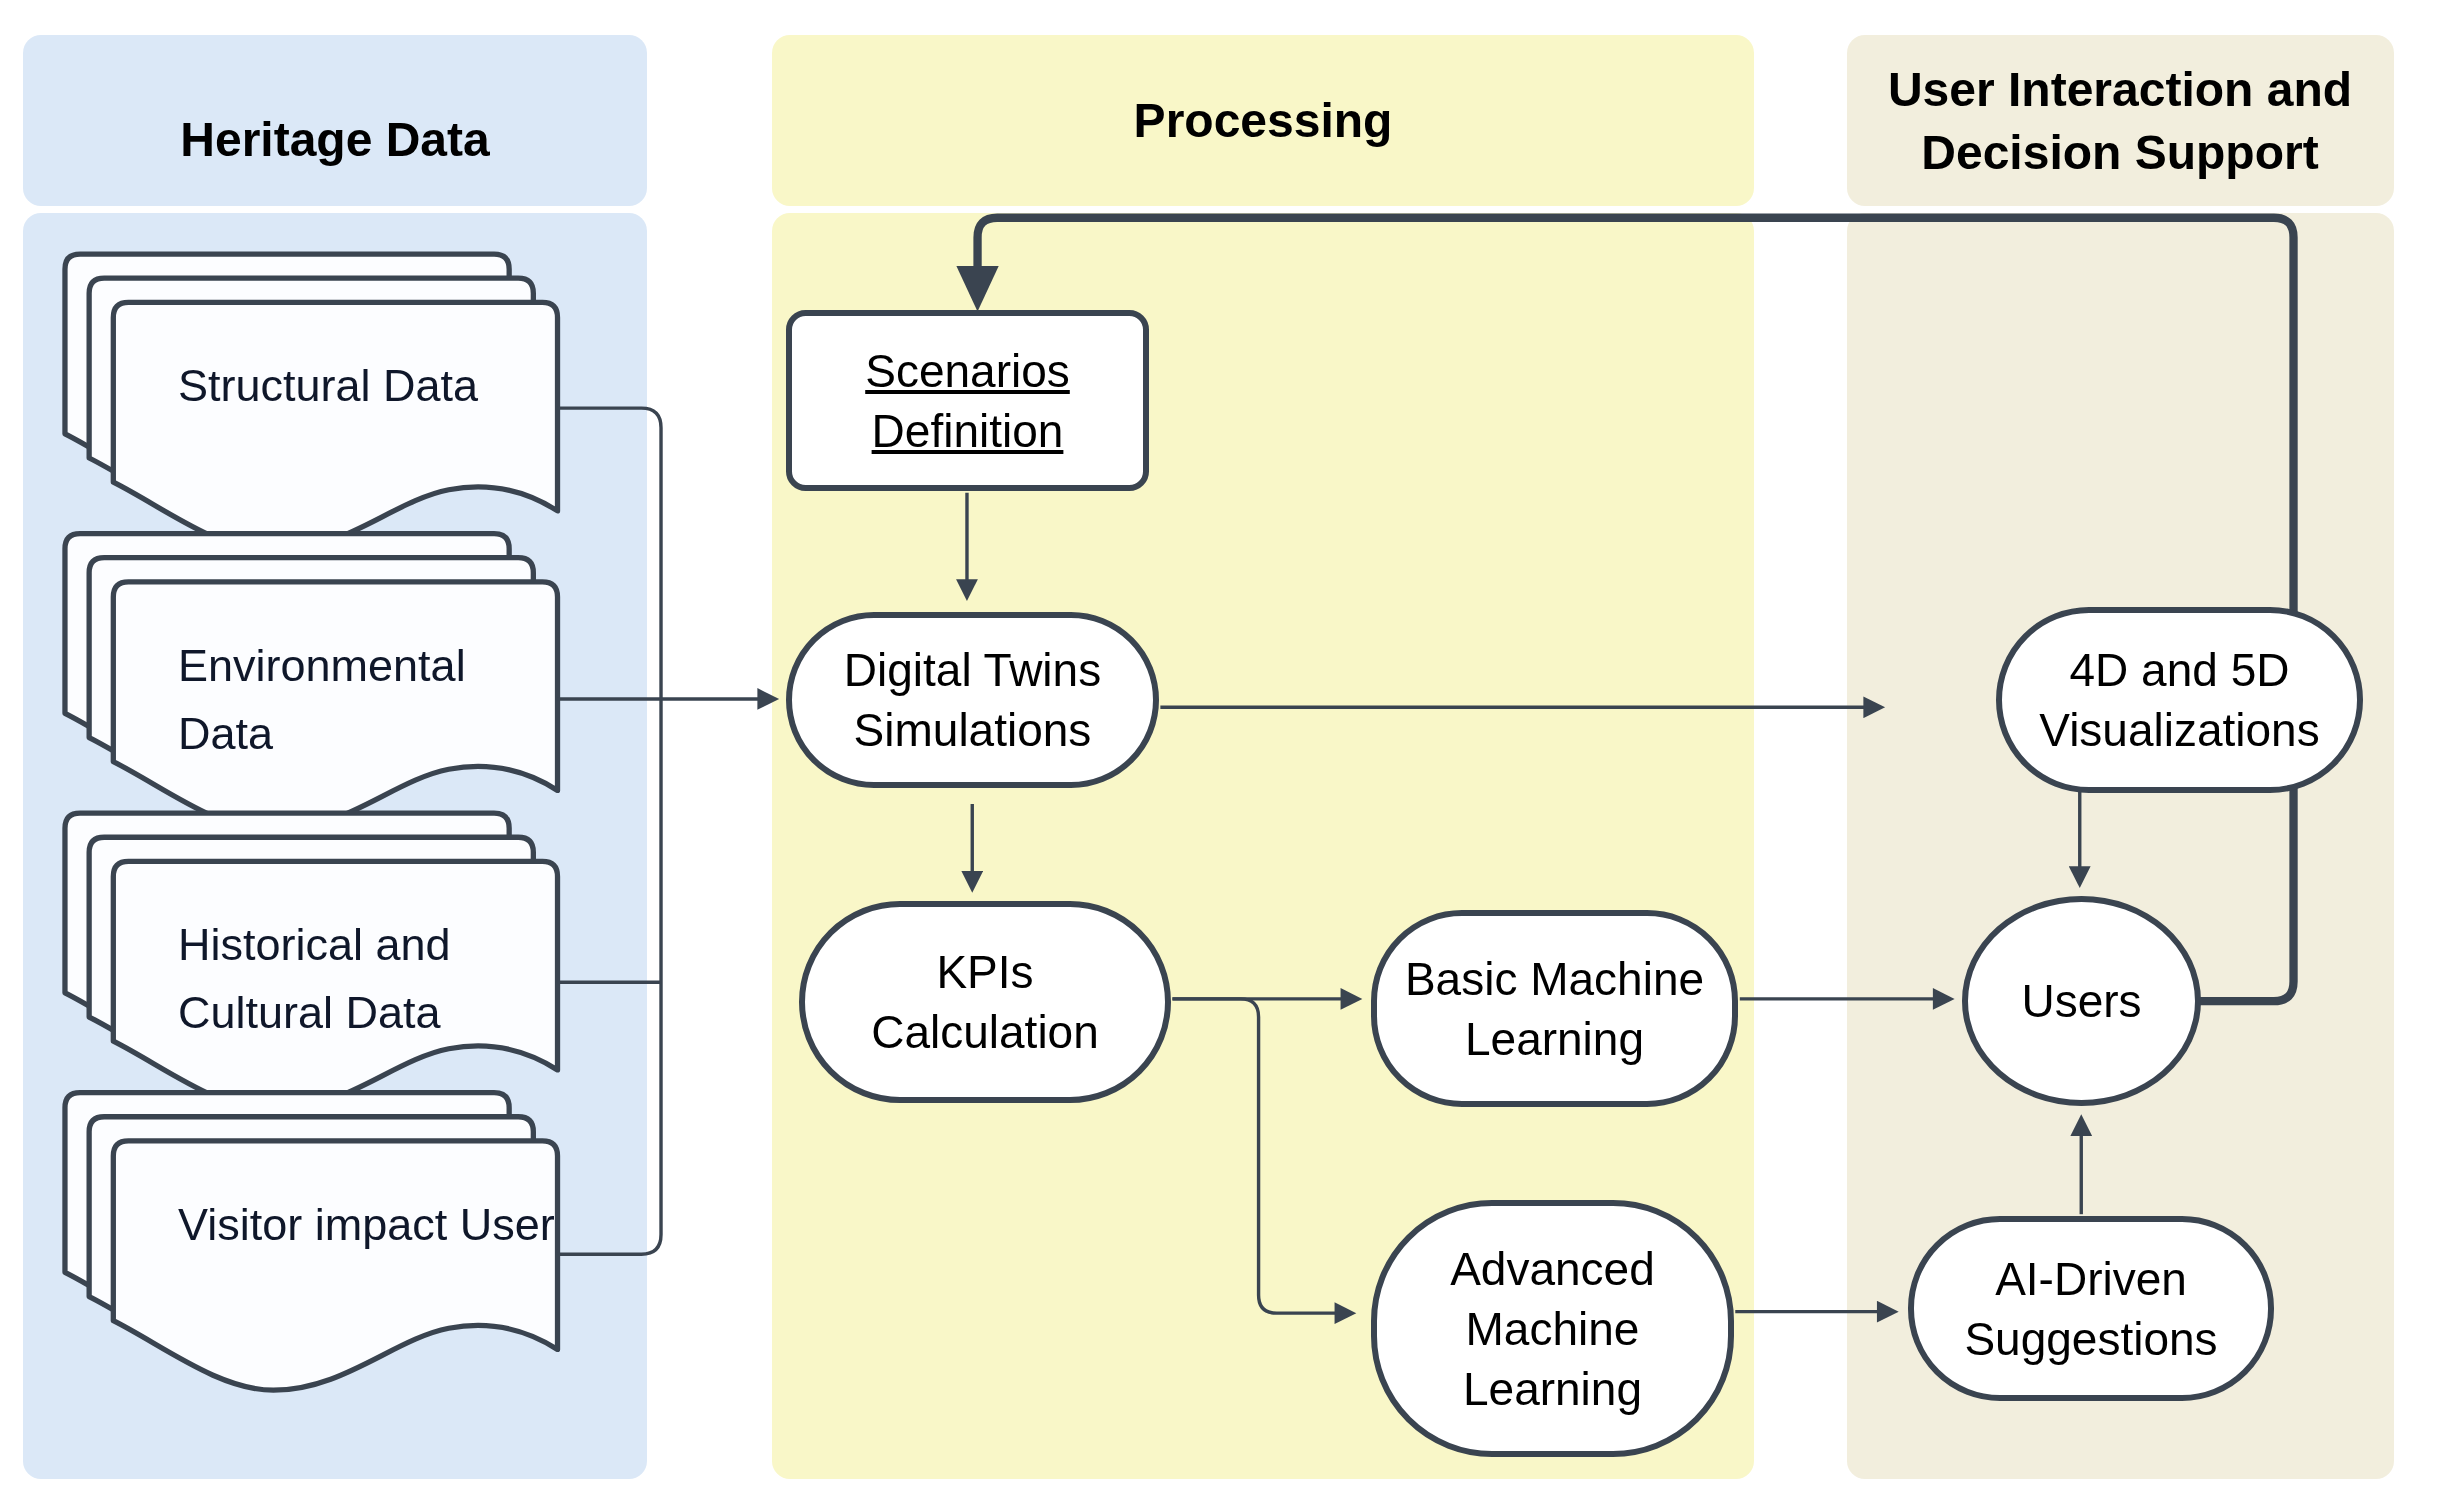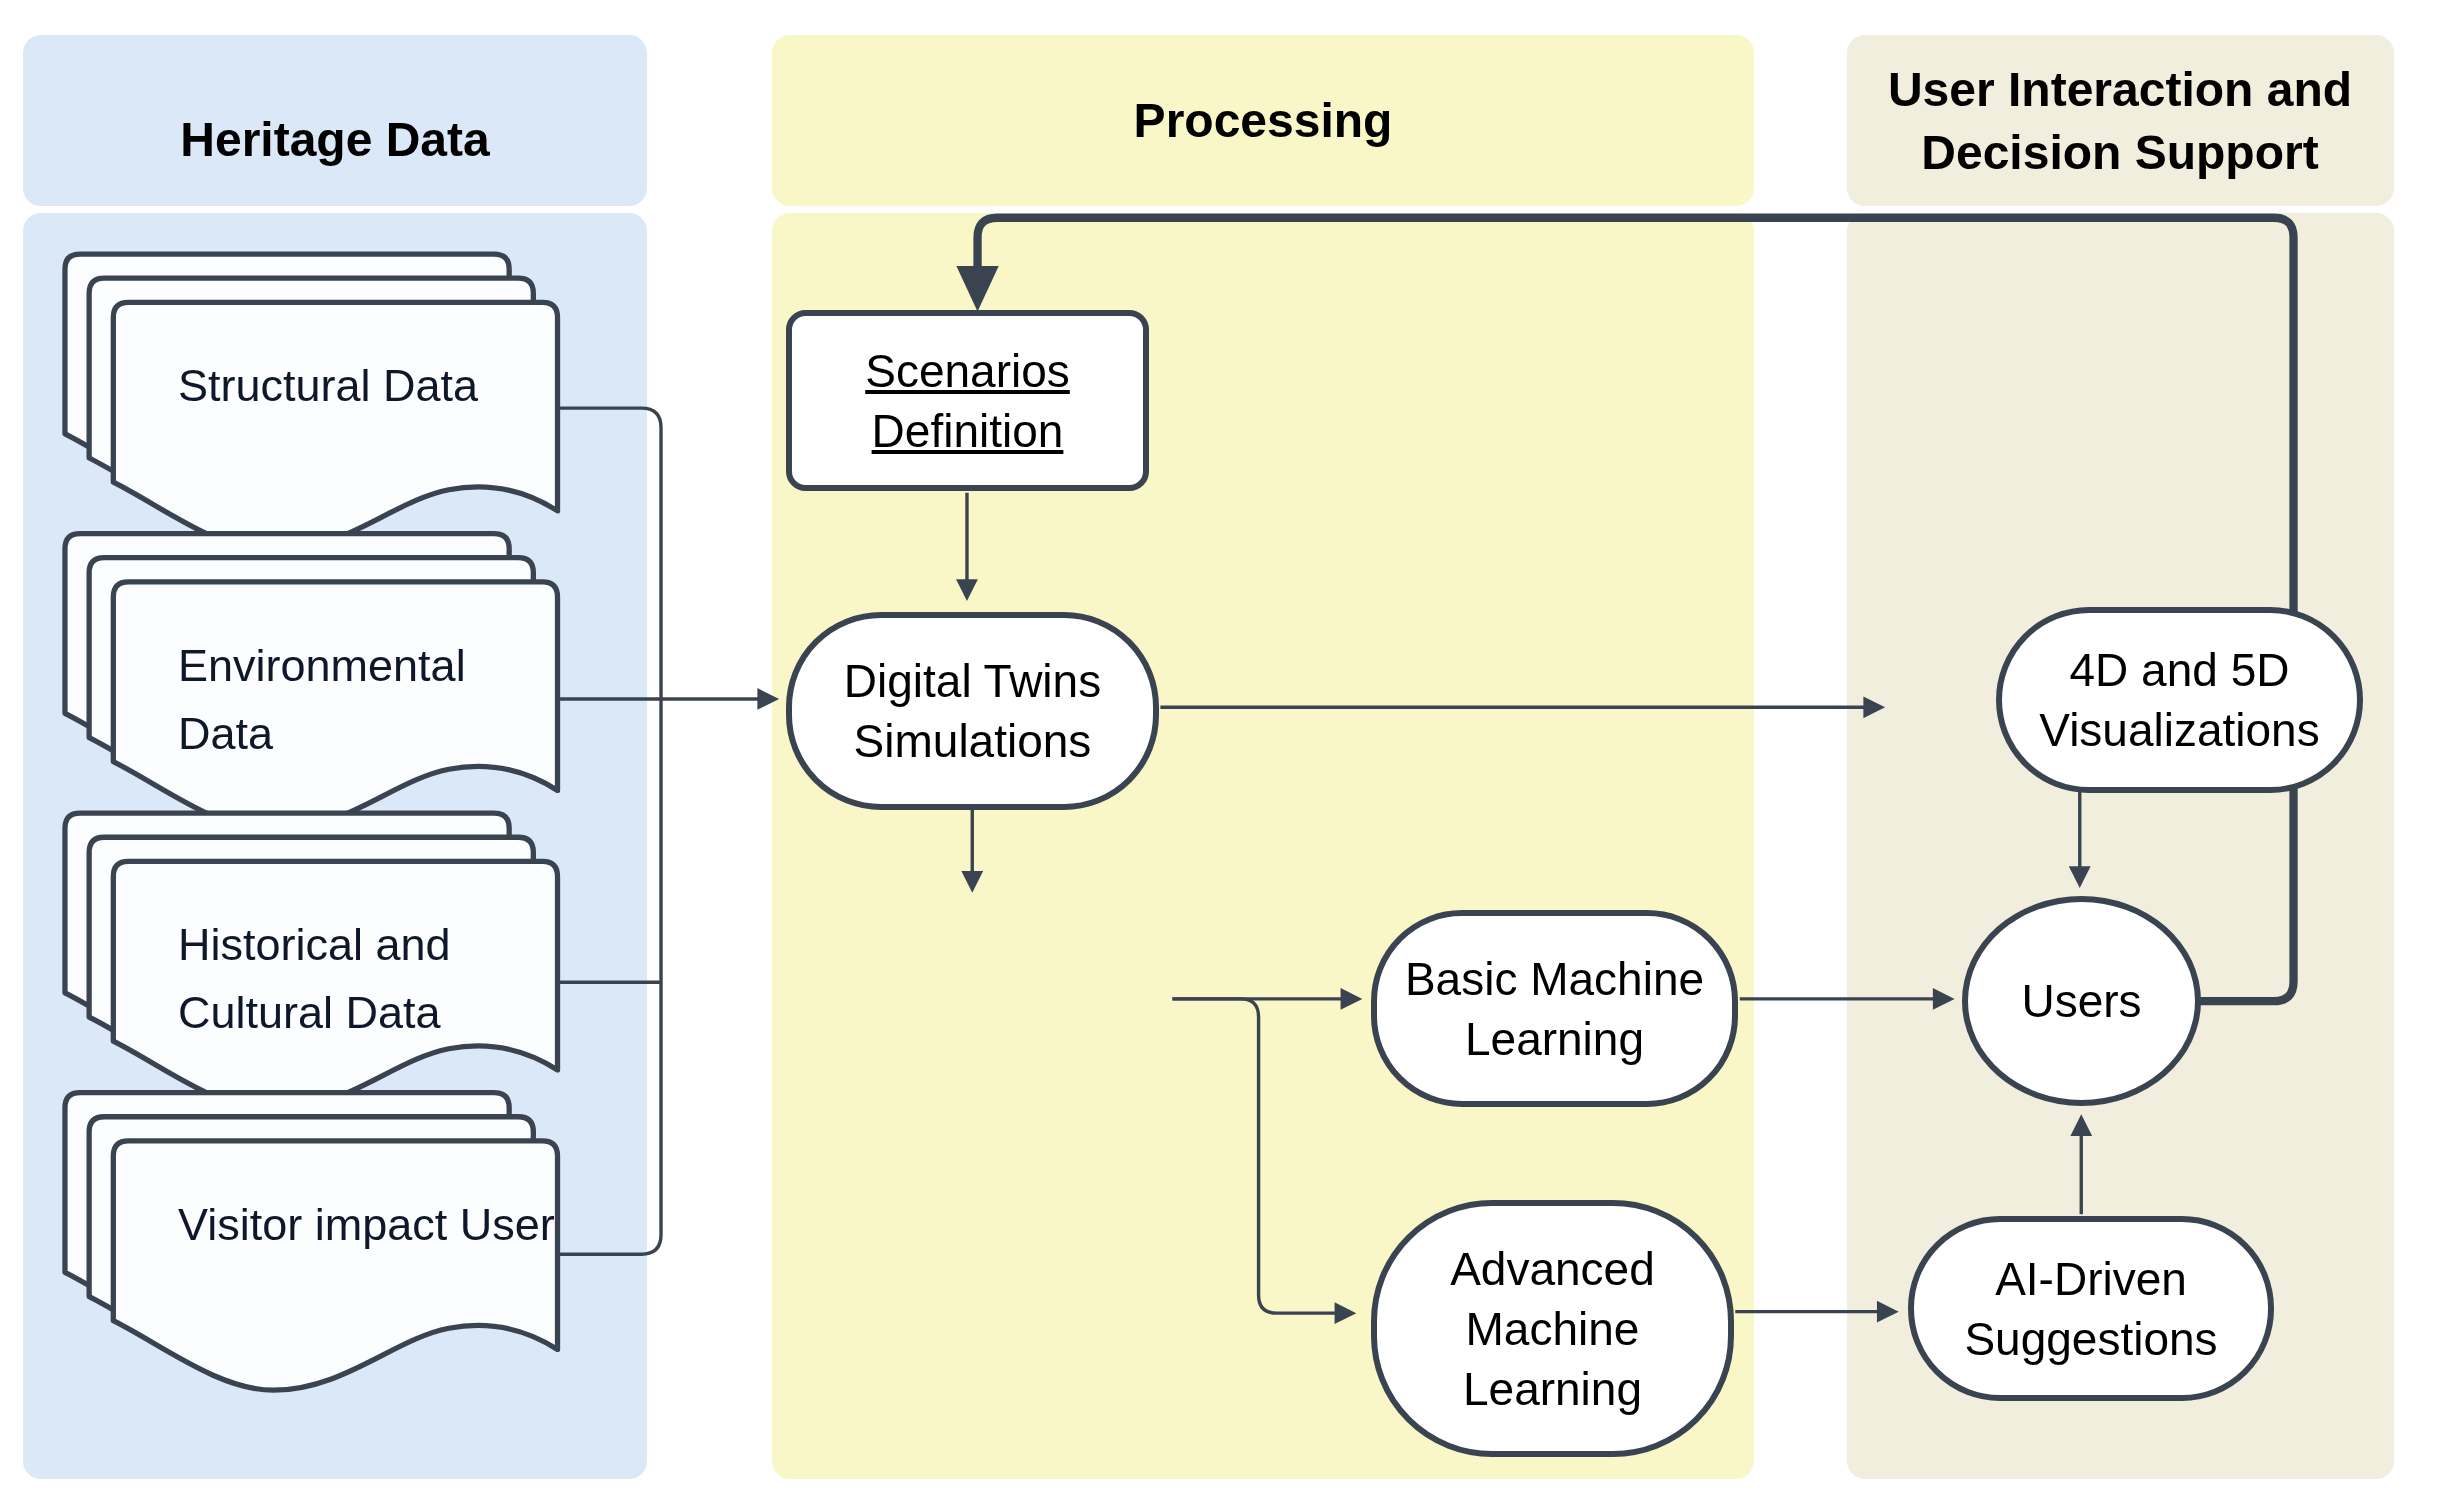--- a/index.html
+++ b/index.html
@@ -100,22 +100,24 @@
     <path class="arrowhead" d="M 1294 412 L 1266 352 L 1322 352 Z"></path>
   </svg>
 
   <div class="doc-label" style="left:178px;top:352px;width:378px;">Structural Data</div>
   <div class="doc-label" style="left:178px;top:632px;width:378px;">Environmental Data</div>
   <div class="doc-label" style="left:178px;top:911px;width:378px;">Historical and Cultural Data</div>
   <div class="doc-label" style="left:178px;top:1191px;width:378px;">Visitor impact User</div>
 
   <div class="node" style="left:786px;top:310px;width:363px;height:181px;border-radius:19.6px;text-decoration:underline;">Scenarios
 Definition</div>
-  <div class="node" style="left:786px;top:612px;width:373px;height:198px;border-radius:95px;">Digital Twins
+  <div class="node" style="left:786px;top:612px;width:373px;height:176px;border-radius:95px;">Digital Twins
 Simulations</div>
+  <div class="node" style="left:799px;top:901px;width:372px;height:202px;border-radius:101px;">KPIs
+Calculation</div>
   <div class="node" style="left:1371px;top:910px;width:367px;height:197px;border-radius:91px;">Basic Machine
 Learning</div>
   <div class="node" style="left:1371px;top:1200px;width:363px;height:257px;border-radius:121px;">Advanced
 Machine
 Learning</div>
   <div class="node" style="left:1996px;top:607px;width:367px;height:186px;border-radius:93px;">4D and 5D
 Visualizations</div>
   <div class="node" style="left:1962px;top:896px;width:239px;height:210px;border-radius:50%;">Users</div>
   <div class="node" style="left:1908px;top:1216px;width:366px;height:185px;border-radius:92px;">AI-Driven
 Suggestions</div>

